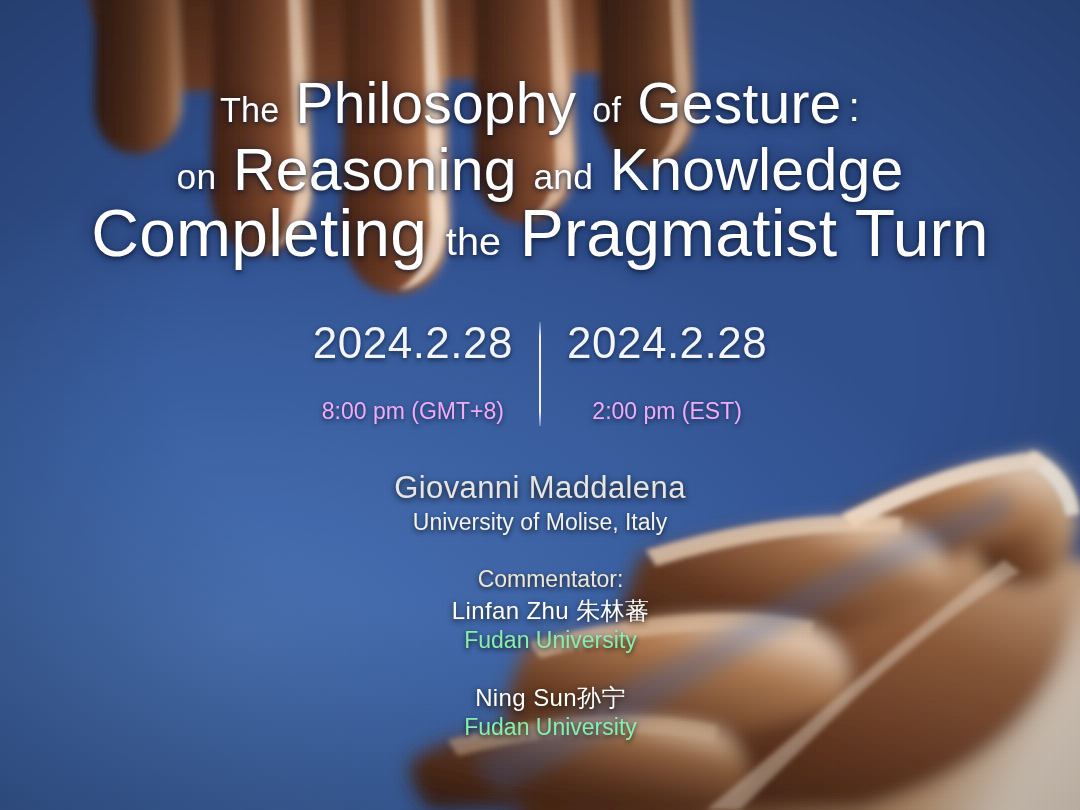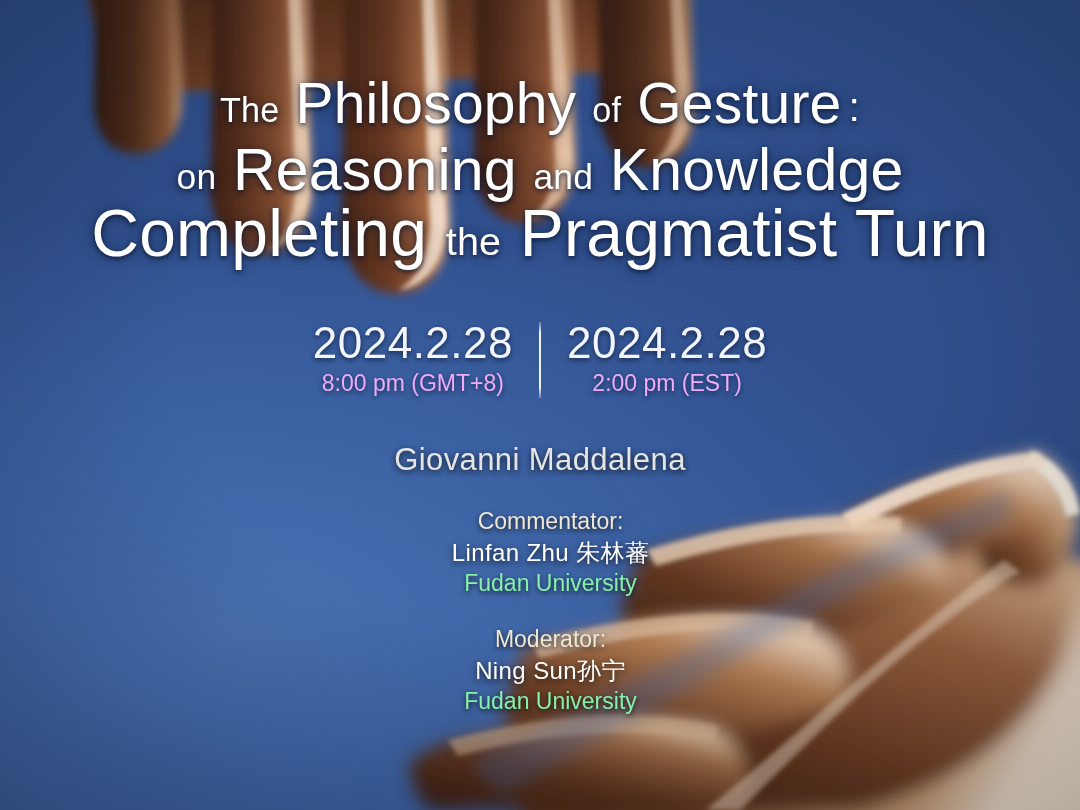--- a/index.html
+++ b/index.html
@@ -64,21 +64,21 @@
   .sml{font-size:.60em; position:relative; top:-.04em;}
   .colon{font-size:.72em; padding-left:7px; position:relative; top:-.05em;}
 
   
   .dates{
     margin-top:46px;
     display:flex; align-items:stretch; justify-content:center;
     color:#f2f5fb;
     text-shadow:0 2px 5px rgba(8,18,40,.7);
   }
-  .date-col{display:flex; flex-direction:column; align-items:center; padding:0 26px;}
+  .date-col{display:flex; flex-direction:column; align-items:center; padding:0 26px;gap:28px;}
   .date-day{font-size:44px; line-height:1.06; font-weight:400; letter-spacing:.5px;}
   .date-time{font-size:23px; line-height:1.25; margin-top:3px; color:#f0abfc;}
   .date-sep{
     width:2px; align-self:stretch; margin:2px 0 0 0;
     background:linear-gradient(180deg, rgba(255,255,255,.20) 0%, rgba(255,255,255,.92) 14%, rgba(255,255,255,.92) 86%, rgba(255,255,255,.25) 100%);
   }
 
   
   .people{margin-top:42px; text-align:center; width:100%;}
   .person{margin-bottom:20px;}
@@ -274,29 +274,29 @@
       <div class="date-col">
         <div class="date-day">2024.2.28</div>
         <div class="date-time">2:00 pm (EST)</div>
       </div>
     </div>
 
     <div class="people">
 
       <div class="person">
         <div class="pname lead">Giovanni Maddalena</div>
+        <div class="affil">University of Molise, Italy</div>
       </div>
 
       <div class="person sp-top">
         <div class="role">Commentator:</div>
         <div class="pname">Linfan Zhu 朱林蕃</div>
         <div class="affil warm">Fudan University</div>
       </div>
 
       <div class="person sp-top">
-        <div class="role">Moderator:</div>
         <div class="pname">Ning Sun孙宁</div>
         <div class="affil warm">Fudan University</div>
       </div>
 
     </div>
   </div>
 </div>
 
 </body></html>

